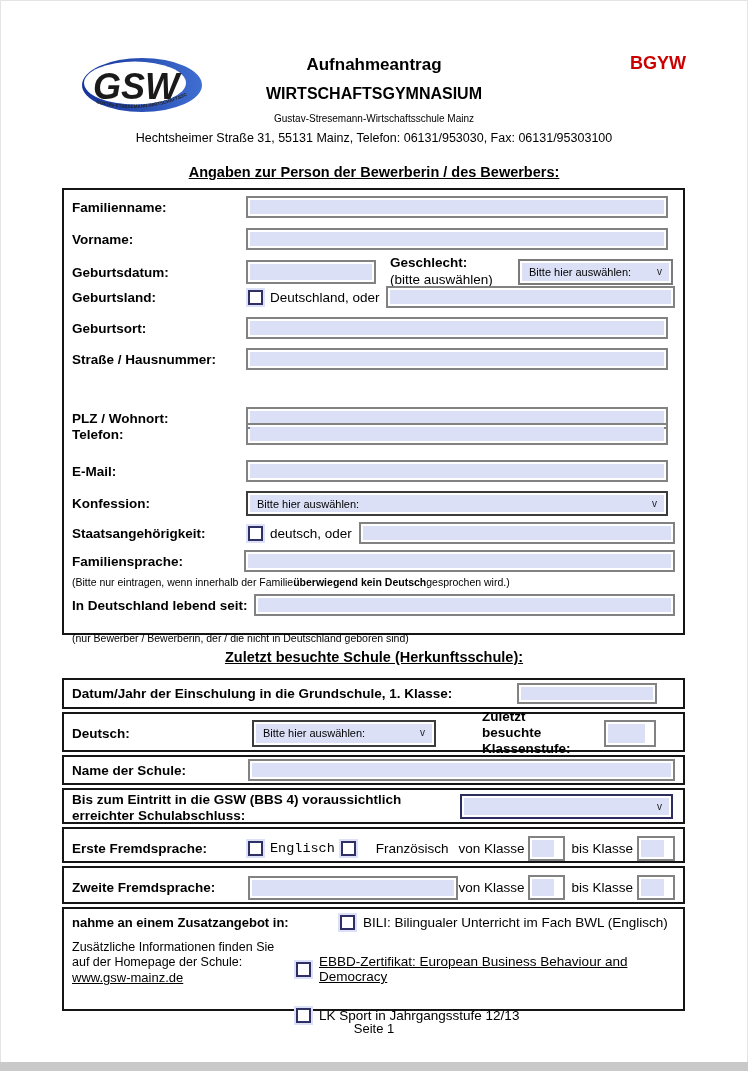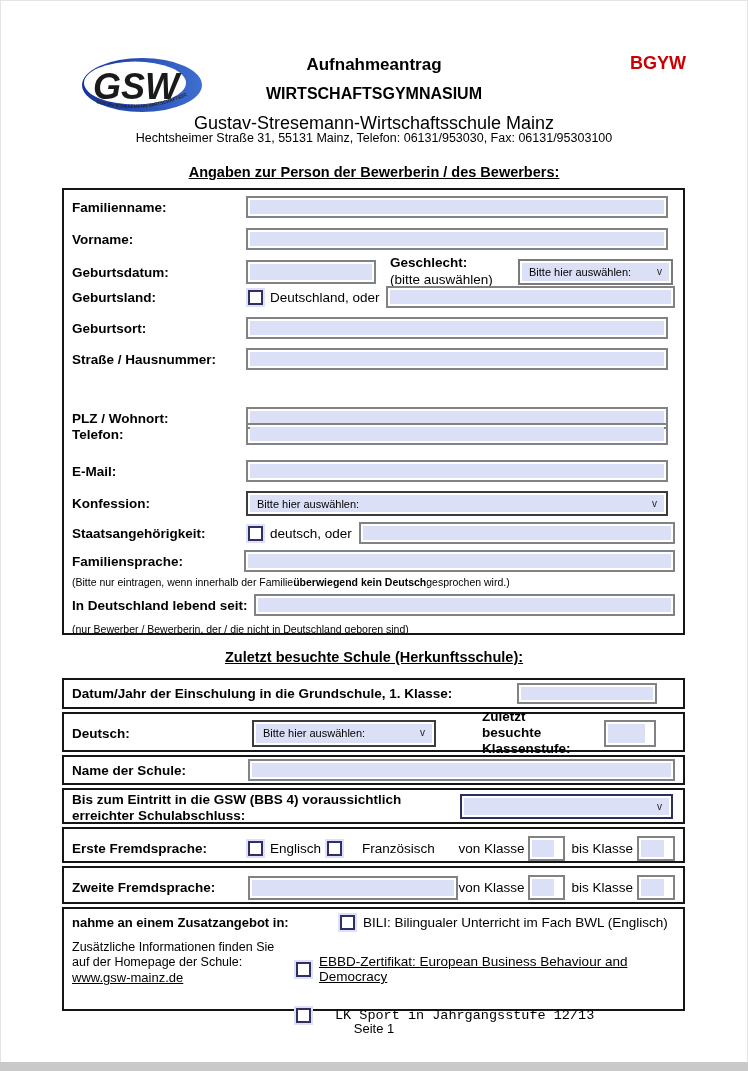--- a/index.html
+++ b/index.html
@@ -54,21 +54,21 @@
       <text x="13" y="43" font-family="Liberation Sans, sans-serif" font-size="36" font-weight="bold" font-style="italic" fill="#1a1a1a">GSW</text>
       <text font-family="Liberation Sans, sans-serif" font-size="4.6" fill="#222" font-weight="bold">
         <textPath href="#arcpath" xlink:href="#arcpath">GUSTAV-STRESEMANN-WIRTSCHAFTSSCHULE</textPath>
       </text>
     </svg>
   </div>
 
   <div class="abs ctr b" style="top:55px; font-size:17px;">Aufnahmeantrag</div>
   <div class="abs b" style="top:53px; right:62px; font-size:18px; color:#cc0000;">BGYW</div>
   <div class="abs ctr b" style="top:85px; font-size:16px;">WIRTSCHAFTSGYMNASIUM</div>
-  <div class="abs ctr" style="top:113px; font-size:18px;">Gustav-Stresemann-Wirtschaftsschule Mainz</div>
+  <div class="abs ctr" style="top:113px; font-size:10px;">Gustav-Stresemann-Wirtschaftsschule Mainz</div>
   <div class="abs ctr" style="top:131px; font-size:12.5px;">Hechtsheimer Straße 31, 55131 Mainz, Telefon: 06131/953030, Fax: 06131/95303100</div>
 
   <div class="abs ctr b u" style="top:164px; font-size:14.5px;">Angaben zur Person der Bewerberin / des Bewerbers:</div>
 
   <div class="t1">
 
     <div class="hrow" style="top:6px;">
       <div class="lbl" style="width:174px;">Familienname:</div>
       <div class="fld" style="width:422px;"></div>
     </div>
@@ -147,21 +147,21 @@
       <span>(Bitte nur eintragen, wenn innerhalb der Familie </span>
         <span class="b">überwiegend kein Deutsch</span>
         <span> gesprochen wird.)</span>
     </div>
 
     <div class="hrow" style="top:404px;">
       <div class="lbl" style="width:182px;">In Deutschland lebend seit:</div>
       <div class="fld" style="flex:1;"></div>
     </div>
 
-    <div class="hrow note" style="top:433px;">(nur Bewerber / Bewerberin, der / die nicht in Deutschland geboren sind)</div>
+    <div class="hrow note" style="top:442px;">(nur Bewerber / Bewerberin, der / die nicht in Deutschland geboren sind)</div>
   </div>
 
   <div class="abs ctr b u" style="top:649px; font-size:14.5px;">Zuletzt besuchte Schule (Herkunftsschule):</div>
 
   <div class="t2box" style="top:678px; height:31px;">
     <div class="hrow" style="top:3px;">
       <div class="lbl" style="flex:1;">Datum/Jahr der Einschulung in die Grundschule, 1. Klasse:</div>
       <div class="fld" style="width:140px; height:21px; margin-right:18px;"></div>
     </div>
   </div>
@@ -197,21 +197,21 @@
       <div class="dd" style="width:213px; height:25px; margin-top:2px; border-color:#2d2d5e;">
         <span class="dd-ar">v</span>
       </div>
     </div>
   </div>
 
   <div class="t2box" style="top:827px; height:36px;">
     <div class="hrow" style="top:7px;">
       <div class="lbl" style="width:176px;">Erste Fremdsprache:</div>
       <span class="cb"></span>
-      <span class="txt" style="padding:0 6px 0 7px;">Englisch</span>
+      <span class="txt" style="padding:0 6px 0 7px;font-family:Liberation Mono, monospace;">Englisch</span>
       <span class="cb"></span>
       <span class="txt" style="padding:0 0 0 20px;">Französisch</span>
       <span class="txt" style="margin-left:auto;">von Klasse</span>
       <div class="fld-sm" style="width:37px; height:25px; margin-left:4px;"></div>
       <span class="txt" style="margin-left:6px;">bis Klasse</span>
       <div class="fld-sm" style="width:38px; height:25px; margin-left:4px;"></div>
     </div>
   </div>
 
   <div class="t2box" style="top:866px; height:38px;">
@@ -236,21 +236,21 @@
       <div style="display:flex; align-items:center;margin-left:44px;">
         <span class="cb"></span>
         <span class="txt" style="padding-left:8px;">BILI: Bilingualer Unterricht im Fach BWL  (Englisch)</span>
       </div>
       <div style="display:flex; align-items:center; margin-top:24px;">
         <span class="cb"></span>
         <span class="txt" style="padding-left:8px;text-decoration:underline;">EBBD-Zertifikat: European Business Behaviour and Democracy</span>
       </div>
       <div style="display:flex; align-items:center; margin-top:24px;">
         <span class="cb"></span>
-        <span class="txt" style="padding-left:24px;font-family:Liberation Mono, monospace;">LK Sport in Jahrgangsstufe 12/13</span>
+        <span class="txt" style="padding-left:8px;">LK Sport in Jahrgangsstufe 12/13</span>
       </div>
     </div>
   </div>
 
   <div class="abs ctr" style="top:1021px; font-size:13px;">Seite 1</div>
 
   <div class="bottom-strip"></div>
 </div>
 
 </body></html>

